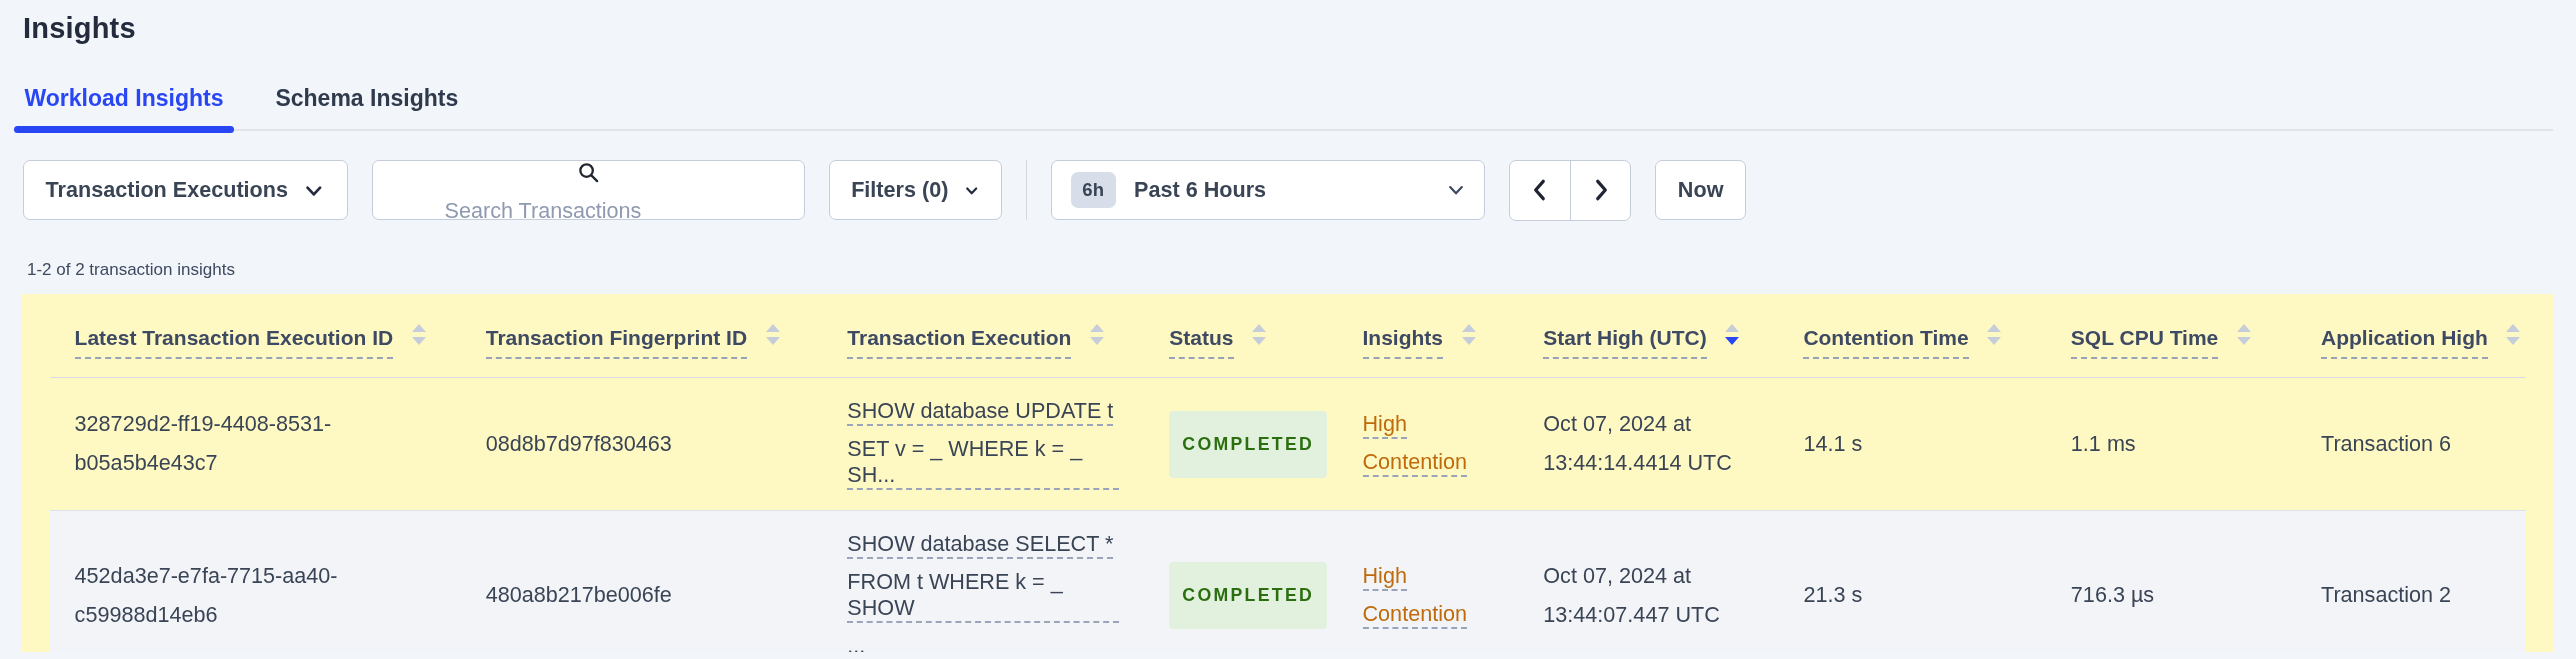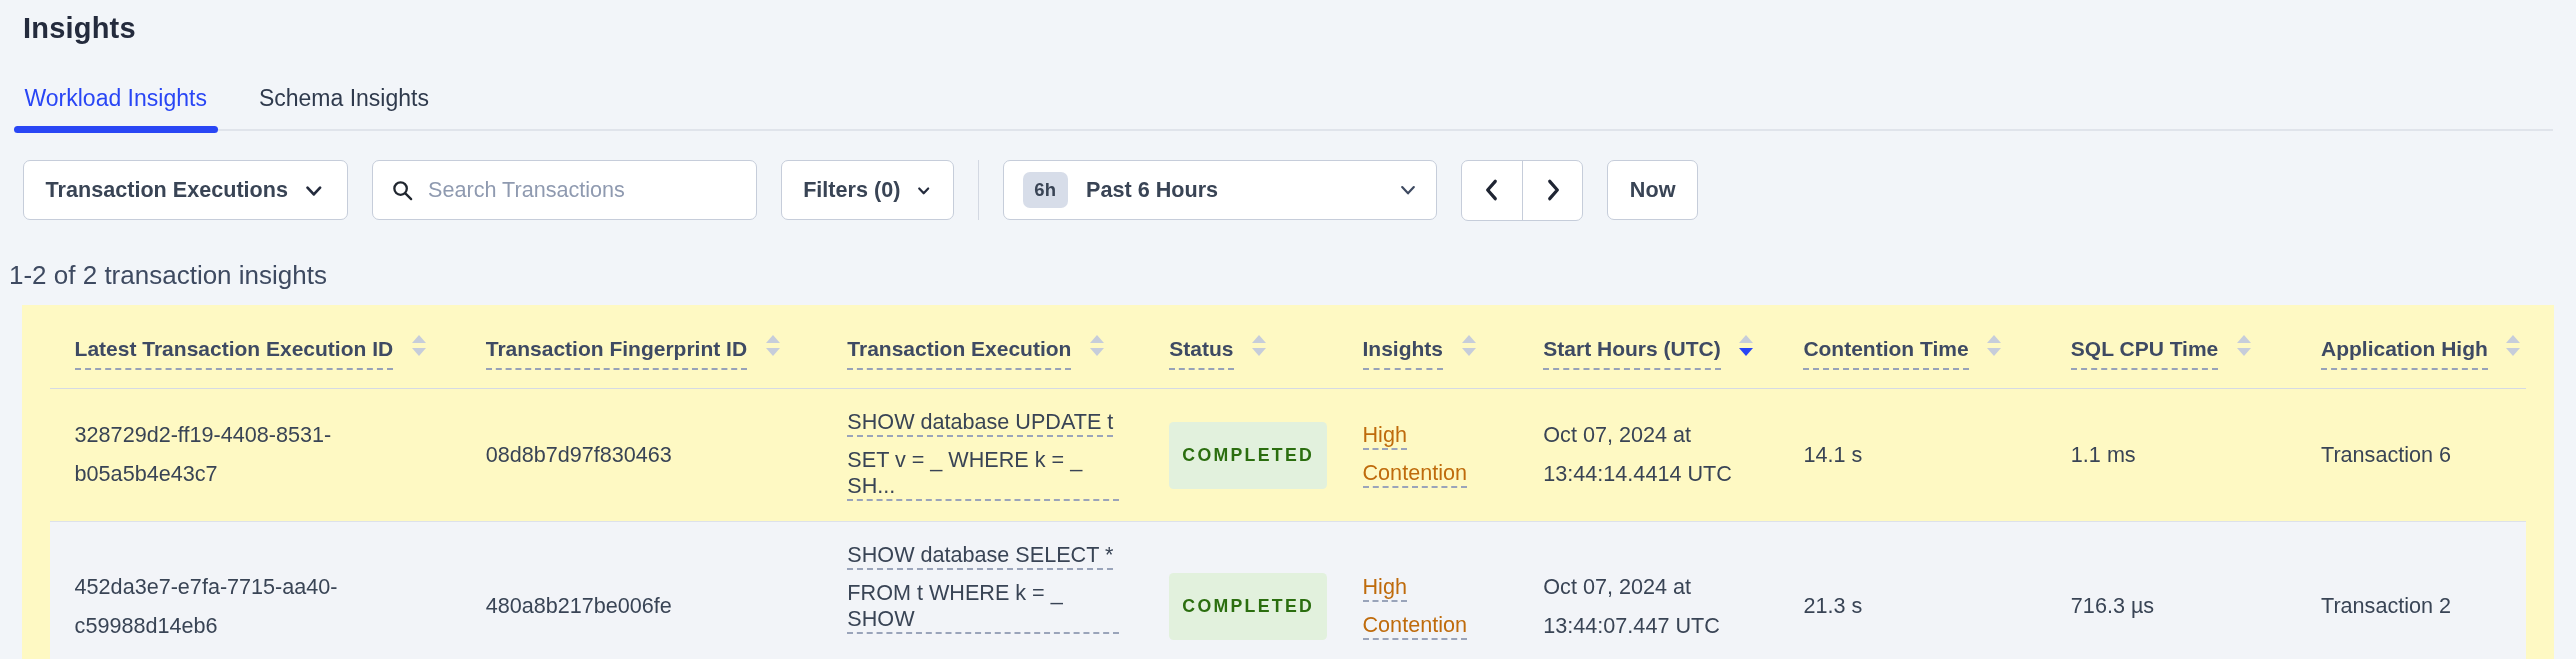--- a/index.html
+++ b/index.html
@@ -20,21 +20,21 @@
   .tabs {
     display:flex; gap:49px;
     margin:40px 23px 0 23px;
     position:relative;
   }
   .tabs::after {
     content:""; position:absolute; left:0; right:0; bottom:0;
     height:2.3px; background:#e0e4eb;
   }
   .tab {
-    font-size:23px; font-weight:400; color:#2f3a4d;
+    font-size:23px; font-weight:700; color:#2f3a4d;
     padding:0 1.5px 18.5px 1.5px; position:relative; cursor:pointer;
   }
   .tab.active { color:#2946f5; }
   .tab.active::after {
     content:""; position:absolute; left:-9.2px; right:-9.2px; bottom:-2.3px;
     height:7px; background:#2946f5; border-radius:3.9px; z-index:2;
   }
 
   
   .toolbar {
@@ -42,21 +42,21 @@
     display:flex; align-items:center; gap:24px;
   }
   .ctl {
     height:60px; background:#fff;
     border:1.5px solid #c6cdda; border-radius:7px;
     display:flex; align-items:center;
     font-size:21.6px; font-weight:600; color:#394455;
     font-family:inherit; cursor:pointer;
   }
   button.ctl { padding:0 21.6px; gap:15.4px; }
-  .ctl.search { width:385px; padding:0 18.5px; gap:14px; cursor:text; }
+  .ctl.search { width:433px; padding:0 18.5px; gap:14px; cursor:text;flex-direction:column; }
   .ctl.search input {
     border:none; outline:none; background:transparent;
     font-family:inherit; font-size:21.6px; color:#394455; flex:1; min-width:0;
   }
   .ctl.search input::placeholder { color:#8f9ab0; font-weight:400; }
   .vdiv { width:1.5px; height:60px; background:#d3d8e2; }
   .ctl.timerange { width:434px; padding:0 18.5px; gap:18.5px; }
   .chip {
     background:#d7dde9; color:#394455;
     font-size:18.5px; font-weight:700;
@@ -68,21 +68,21 @@
     border:1.5px solid #c6cdda; border-radius:7px; overflow:hidden;
   }
   .pager button {
     width:60px; height:59px; border:none; background:none; cursor:pointer;
     display:flex; align-items:center; justify-content:center; color:#1f2533;
   }
   .pager button + button { border-left:1.5px solid #c6cdda; }
   .icon { flex:none; display:block; }
 
   
-  .count { margin:39px 23px 0 9px; font-size:26px; color:#3e4a61; }
+  .count { margin:39px 23px 0 27px; font-size:17px; color:#3e4a61; }
 
   
   .card {
     margin:14px 21.6px 0 21.6px; height:358px;
     background:#fef9c3; padding:0 28px; overflow:hidden;
   }
   table { width:100%; border-collapse:collapse; table-layout:fixed; font-size:21.6px; }
   col.c1{width:16.6%} col.c2{width:14.6%} col.c3{width:13.0%}
   col.c4{width:7.8%}  col.c5{width:7.3%}  col.c6{width:10.5%}
   col.c7{width:10.8%} col.c8{width:10.1%} col.c9{width:9.3%}
@@ -233,21 +233,21 @@
                 <i class="dn"></i>
               </span>
           </th>
           <th>
             <span class="hl">Insights</span><span class="sort">
                 <i class="up"></i>
                 <i class="dn"></i>
               </span>
           </th>
           <th class="sorted-desc">
-            <span class="hl">Start Hours (UTC)</span><span class="sort">
+            <span class="hl">Start High (UTC)</span><span class="sort">
                 <i class="up"></i>
                 <i class="dn"></i>
               </span>
           </th>
           <th>
             <span class="hl">Contention Time</span><span class="sort">
                 <i class="up"></i>
                 <i class="dn"></i>
               </span>
           </th>

